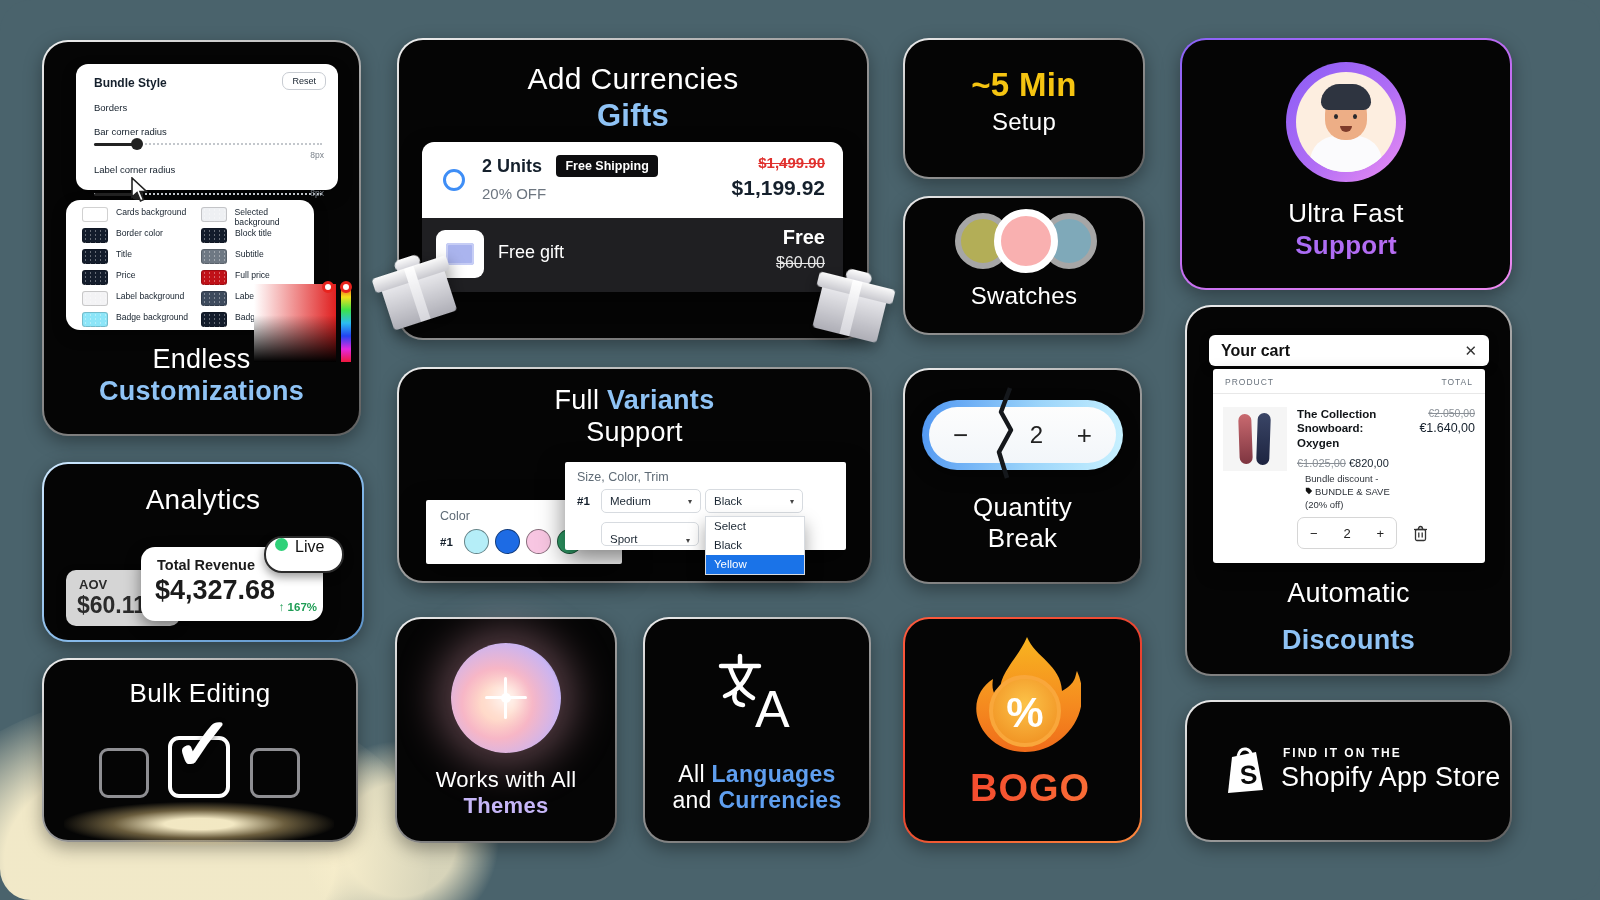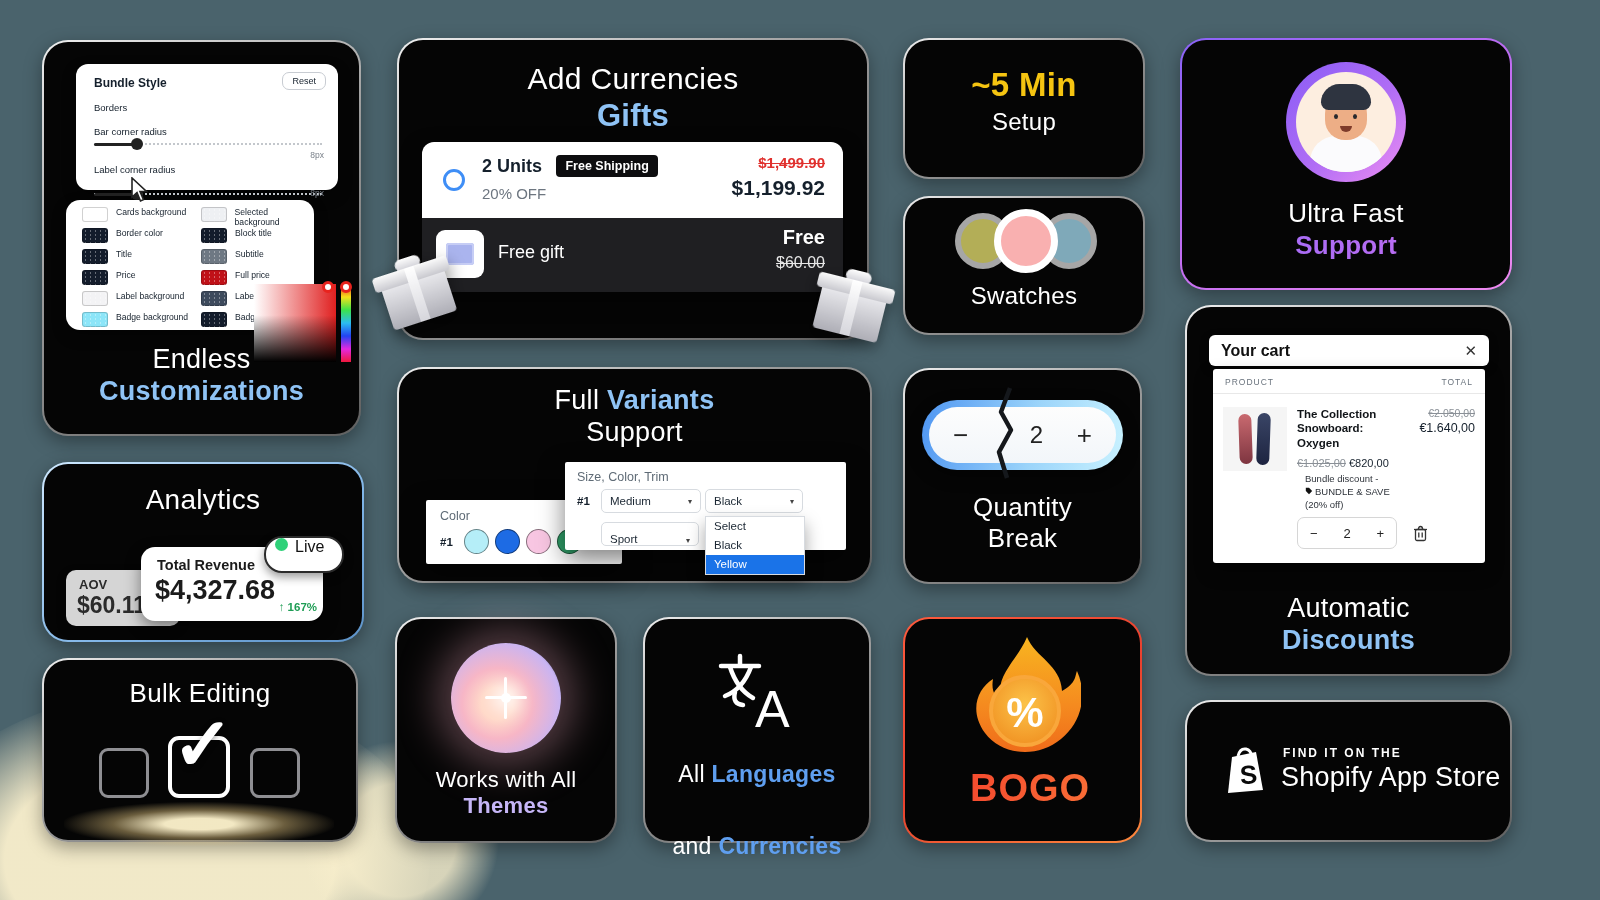--- a/index.html
+++ b/index.html
@@ -1,17 +1,17 @@
 <!DOCTYPE html>
 <html><head>
 <meta charset="utf-8">
 <style>
   html,body{margin:0;padding:0;background:#4a636c;}
   .stage{position:relative;width:1600px;height:900px;background:#4a636c;overflow:hidden;
-         font-family:"Liberation Sans",sans-serif;}
+         font-family:"Liberation Sans",sans-serif;border-radius:31px;}
   
   .blob{position:absolute;border-radius:50%;pointer-events:none;}
   .blob1{left:-90px;top:690px;width:520px;height:340px;
          background:radial-gradient(ellipse at center,rgba(250,240,205,.95) 0 45%,rgba(250,240,205,0) 72%);}
   .blob2{left:300px;top:740px;width:200px;height:200px;
          background:radial-gradient(circle,rgba(250,240,205,.8) 0 40%,rgba(250,240,205,0) 70%);}
 
   .card{position:absolute;border:2px solid transparent;border-radius:26px;
         background:linear-gradient(#050505,#050505) padding-box,
                    linear-gradient(150deg,#efefef 0%,#9a9a9a 45%,#606060 100%) border-box;
@@ -361,21 +361,21 @@
       <g stroke="#fff" stroke-width="4.5" fill="none" stroke-linecap="round">
         <line x1="27" y1="5" x2="27" y2="14"></line>
         <line x1="8" y1="15" x2="46" y2="15"></line>
         <path d="M38 16 Q30 38 12 45"></path>
         <path d="M17 16 Q24 38 40 47"></path>
         <path d="M22 41 q-3 12 8 13"></path>
       </g>
       <text x="42" y="76" fill="#fff" font-family="Liberation Sans, sans-serif" font-size="52" font-weight="400">A</text>
     </svg>
     <div class="abs h center langline" style="top:142px;"><span>All </span><span class="accent2">Languages</span></div>
-    <div class="abs h center langline" style="top:168px;margin-top:46px;"><span>and </span><span class="accent2">Currencies</span></div>
+    <div class="abs h center langline" style="top:168px;"><span>and </span><span class="accent2">Currencies</span></div>
   </div>
 
   <div class="card" style="left:903px;top:38px;width:238px;height:137px;">
     <div class="abs h center" style="top:26px;font-size:33px;font-weight:700;color:#f5c411;">~5 Min</div>
     <div class="abs h center" style="top:68px;font-size:24px;">Setup</div>
   </div>
 
   <div class="card" style="left:903px;top:196px;width:238px;height:135px;">
     <div class="abs" style="left: 50px; top: 15px; width: 56px; height: 56px; border-radius: 50%; border: 6px solid rgb(166, 166, 166); box-sizing: border-box; background-color: rgb(179, 174, 87);"></div>
     <div class="abs" style="left: 136px; top: 15px; width: 56px; height: 56px; border-radius: 50%; border: 6px solid rgb(166, 166, 166); box-sizing: border-box; background-color: rgb(127, 169, 185);"></div>
@@ -467,21 +467,21 @@
           <rect x="2.5" y="4.5" width="10" height="11" rx="1.5"></rect>
           <line x1="1" y1="4.5" x2="14" y2="4.5"></line>
           <path d="M5.5 4 q0-2.5 2-2.5 t2 2.5"></path>
           <line x1="5.8" y1="7.5" x2="5.8" y2="12.5"></line>
             <line x1="9.2" y1="7.5" x2="9.2" y2="12.5"></line>
         </g>
       </svg>
       <div class="abs strike graytxt" style="right:10px;top:38px;font-size:10.5px;">€2.050,00</div>
       <div class="abs" style="right:10px;top:52px;font-size:12.5px;color:#15202c;">€1.640,00</div>
     </div>
-    <div class="abs h center" style="top:286px;font-size:27px;">Automatic</div>
+    <div class="abs h center" style="top:271px;font-size:27px;">Automatic</div>
     <div class="abs h center accent" style="top:318px;font-size:27px;">Discounts</div>
   </div>
 
   <div class="card" style="left:1185px;top:700px;width:323px;height:138px;">
     <svg class="abs" style="left:36px;top:42px;" width="46" height="54" viewBox="0 0 46 54">
       <path d="M9 13 L33 8 L40 46 L5 49 Z" fill="#fff"></path>
       <path d="M15 12 q2-8 8-7 q5 1 6 8" fill="none" stroke="#fff" stroke-width="3"></path>
       <text x="17" y="40" fill="#0a0a0a" font-family="Liberation Sans, sans-serif" font-size="26" font-weight="700" transform="rotate(-4 20 34)">S</text>
     </svg>
     <div class="abs tagline" style="left:96px;top:44px;">FIND IT ON THE</div>

